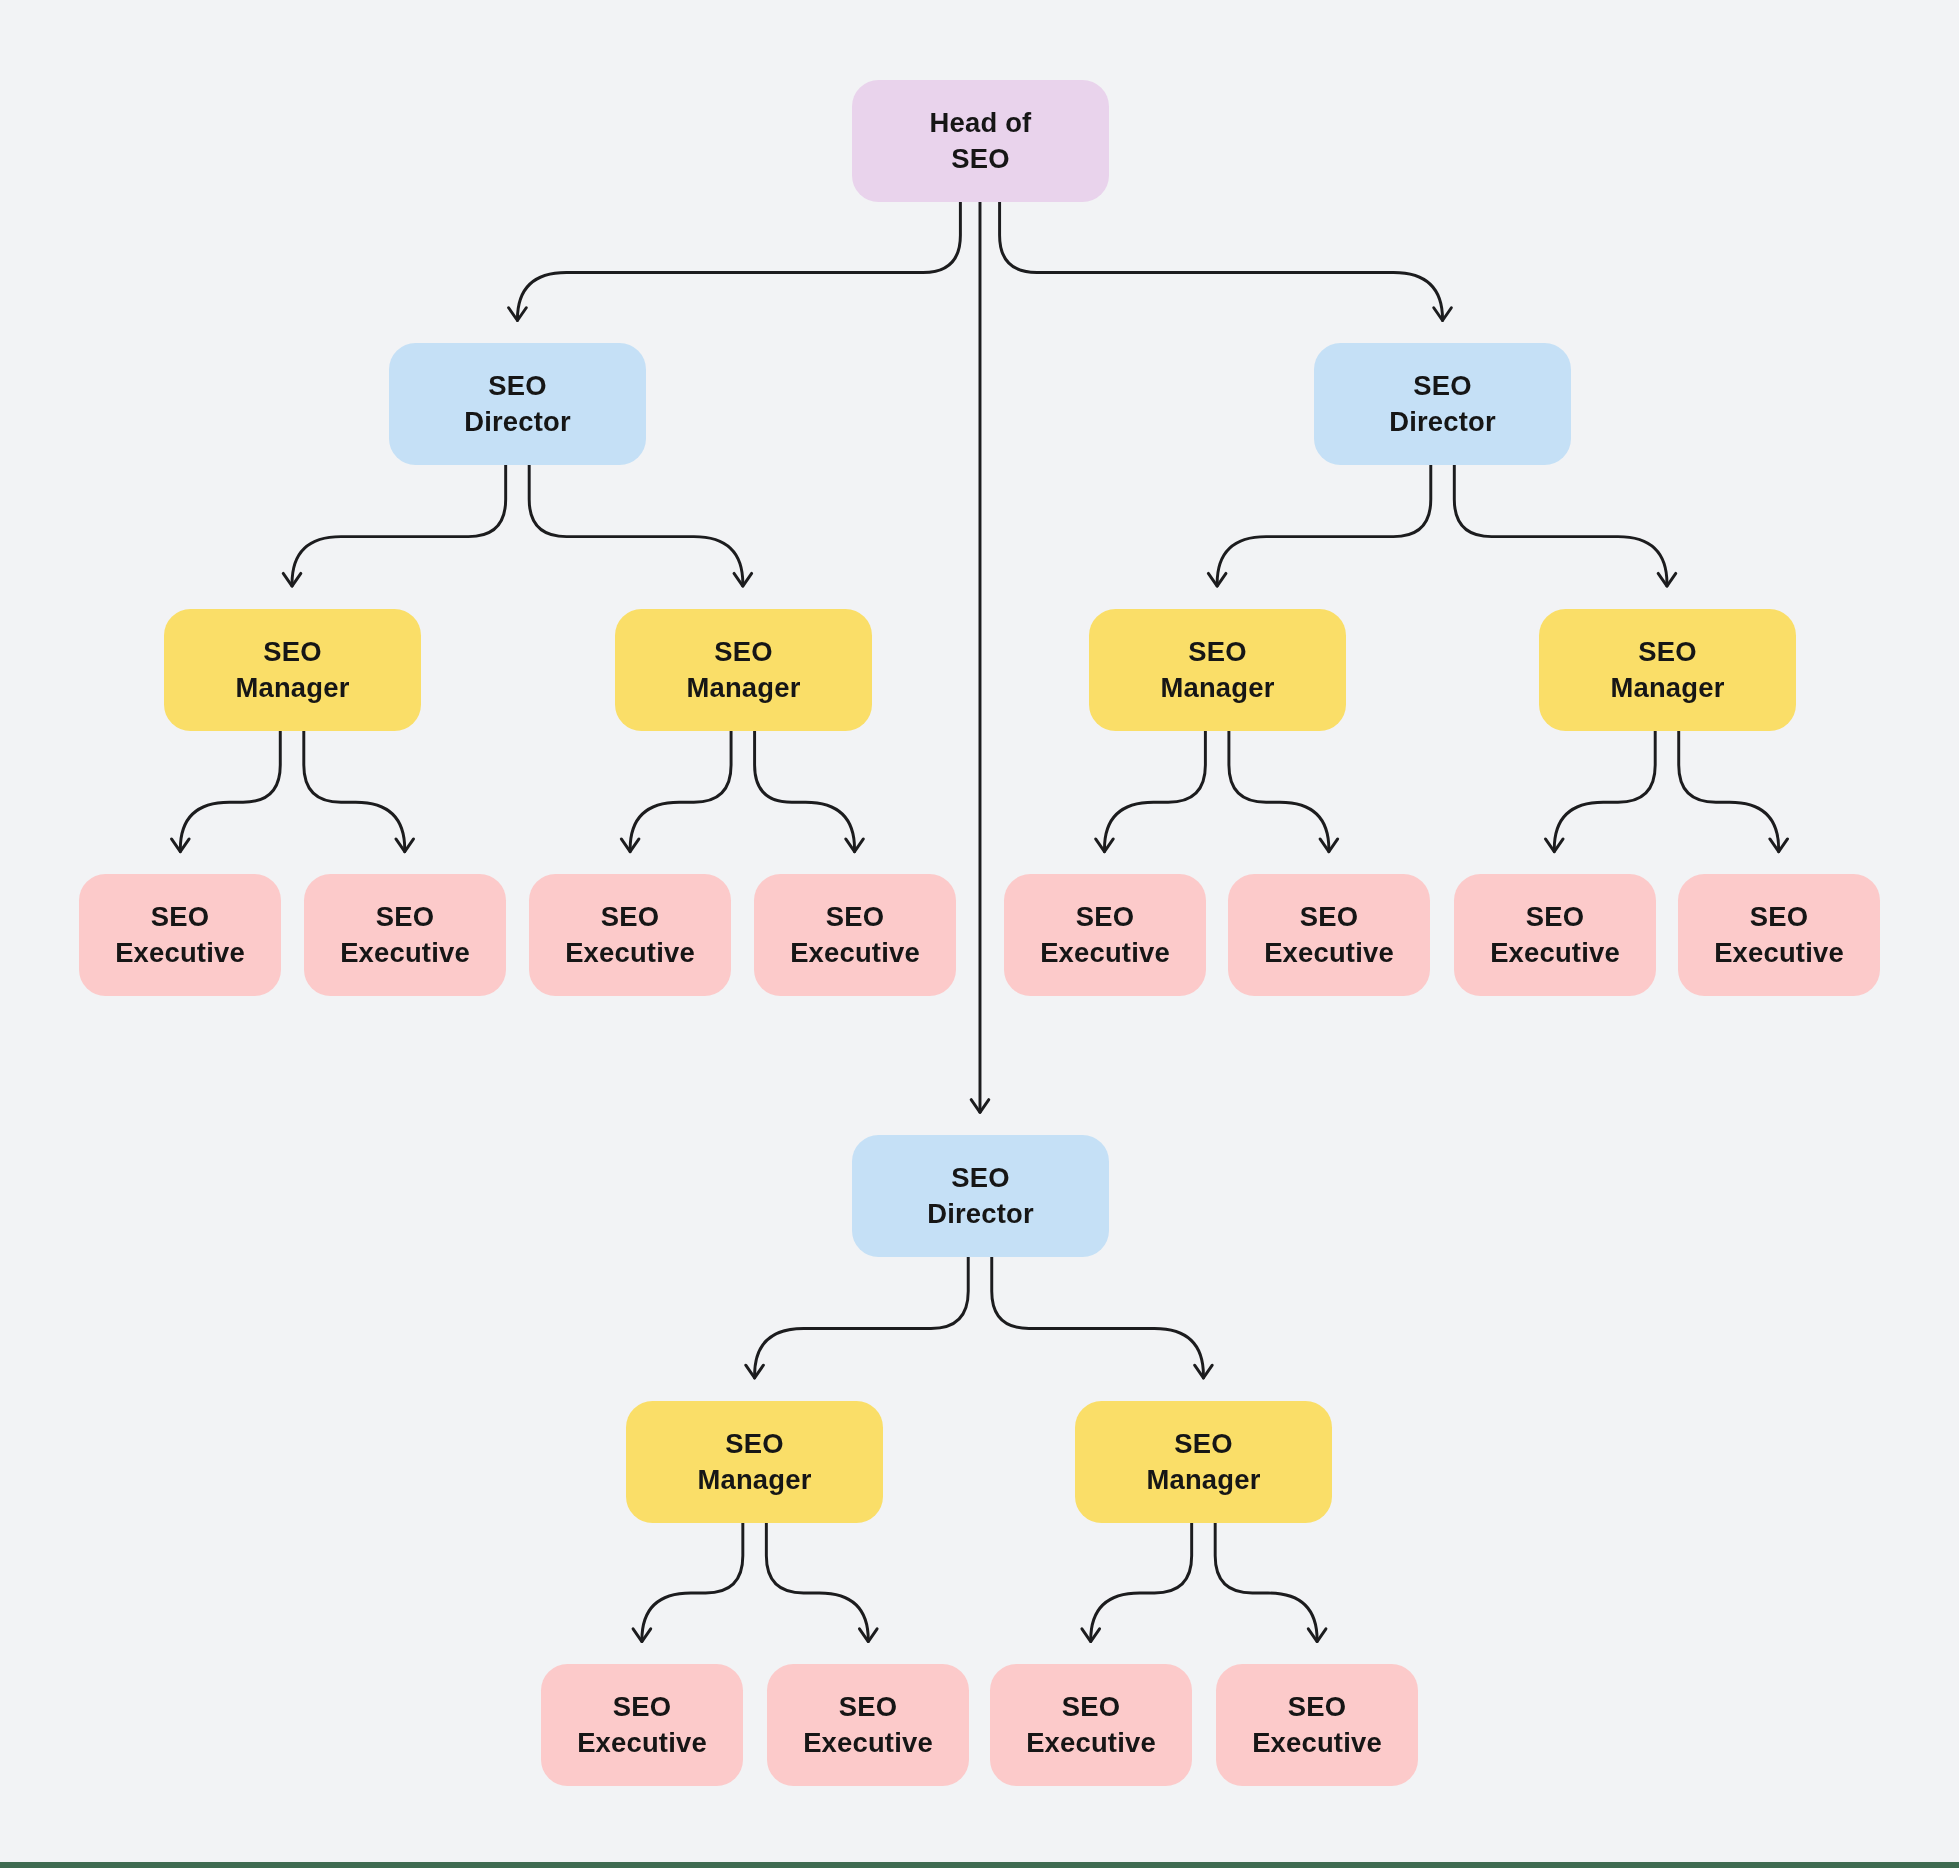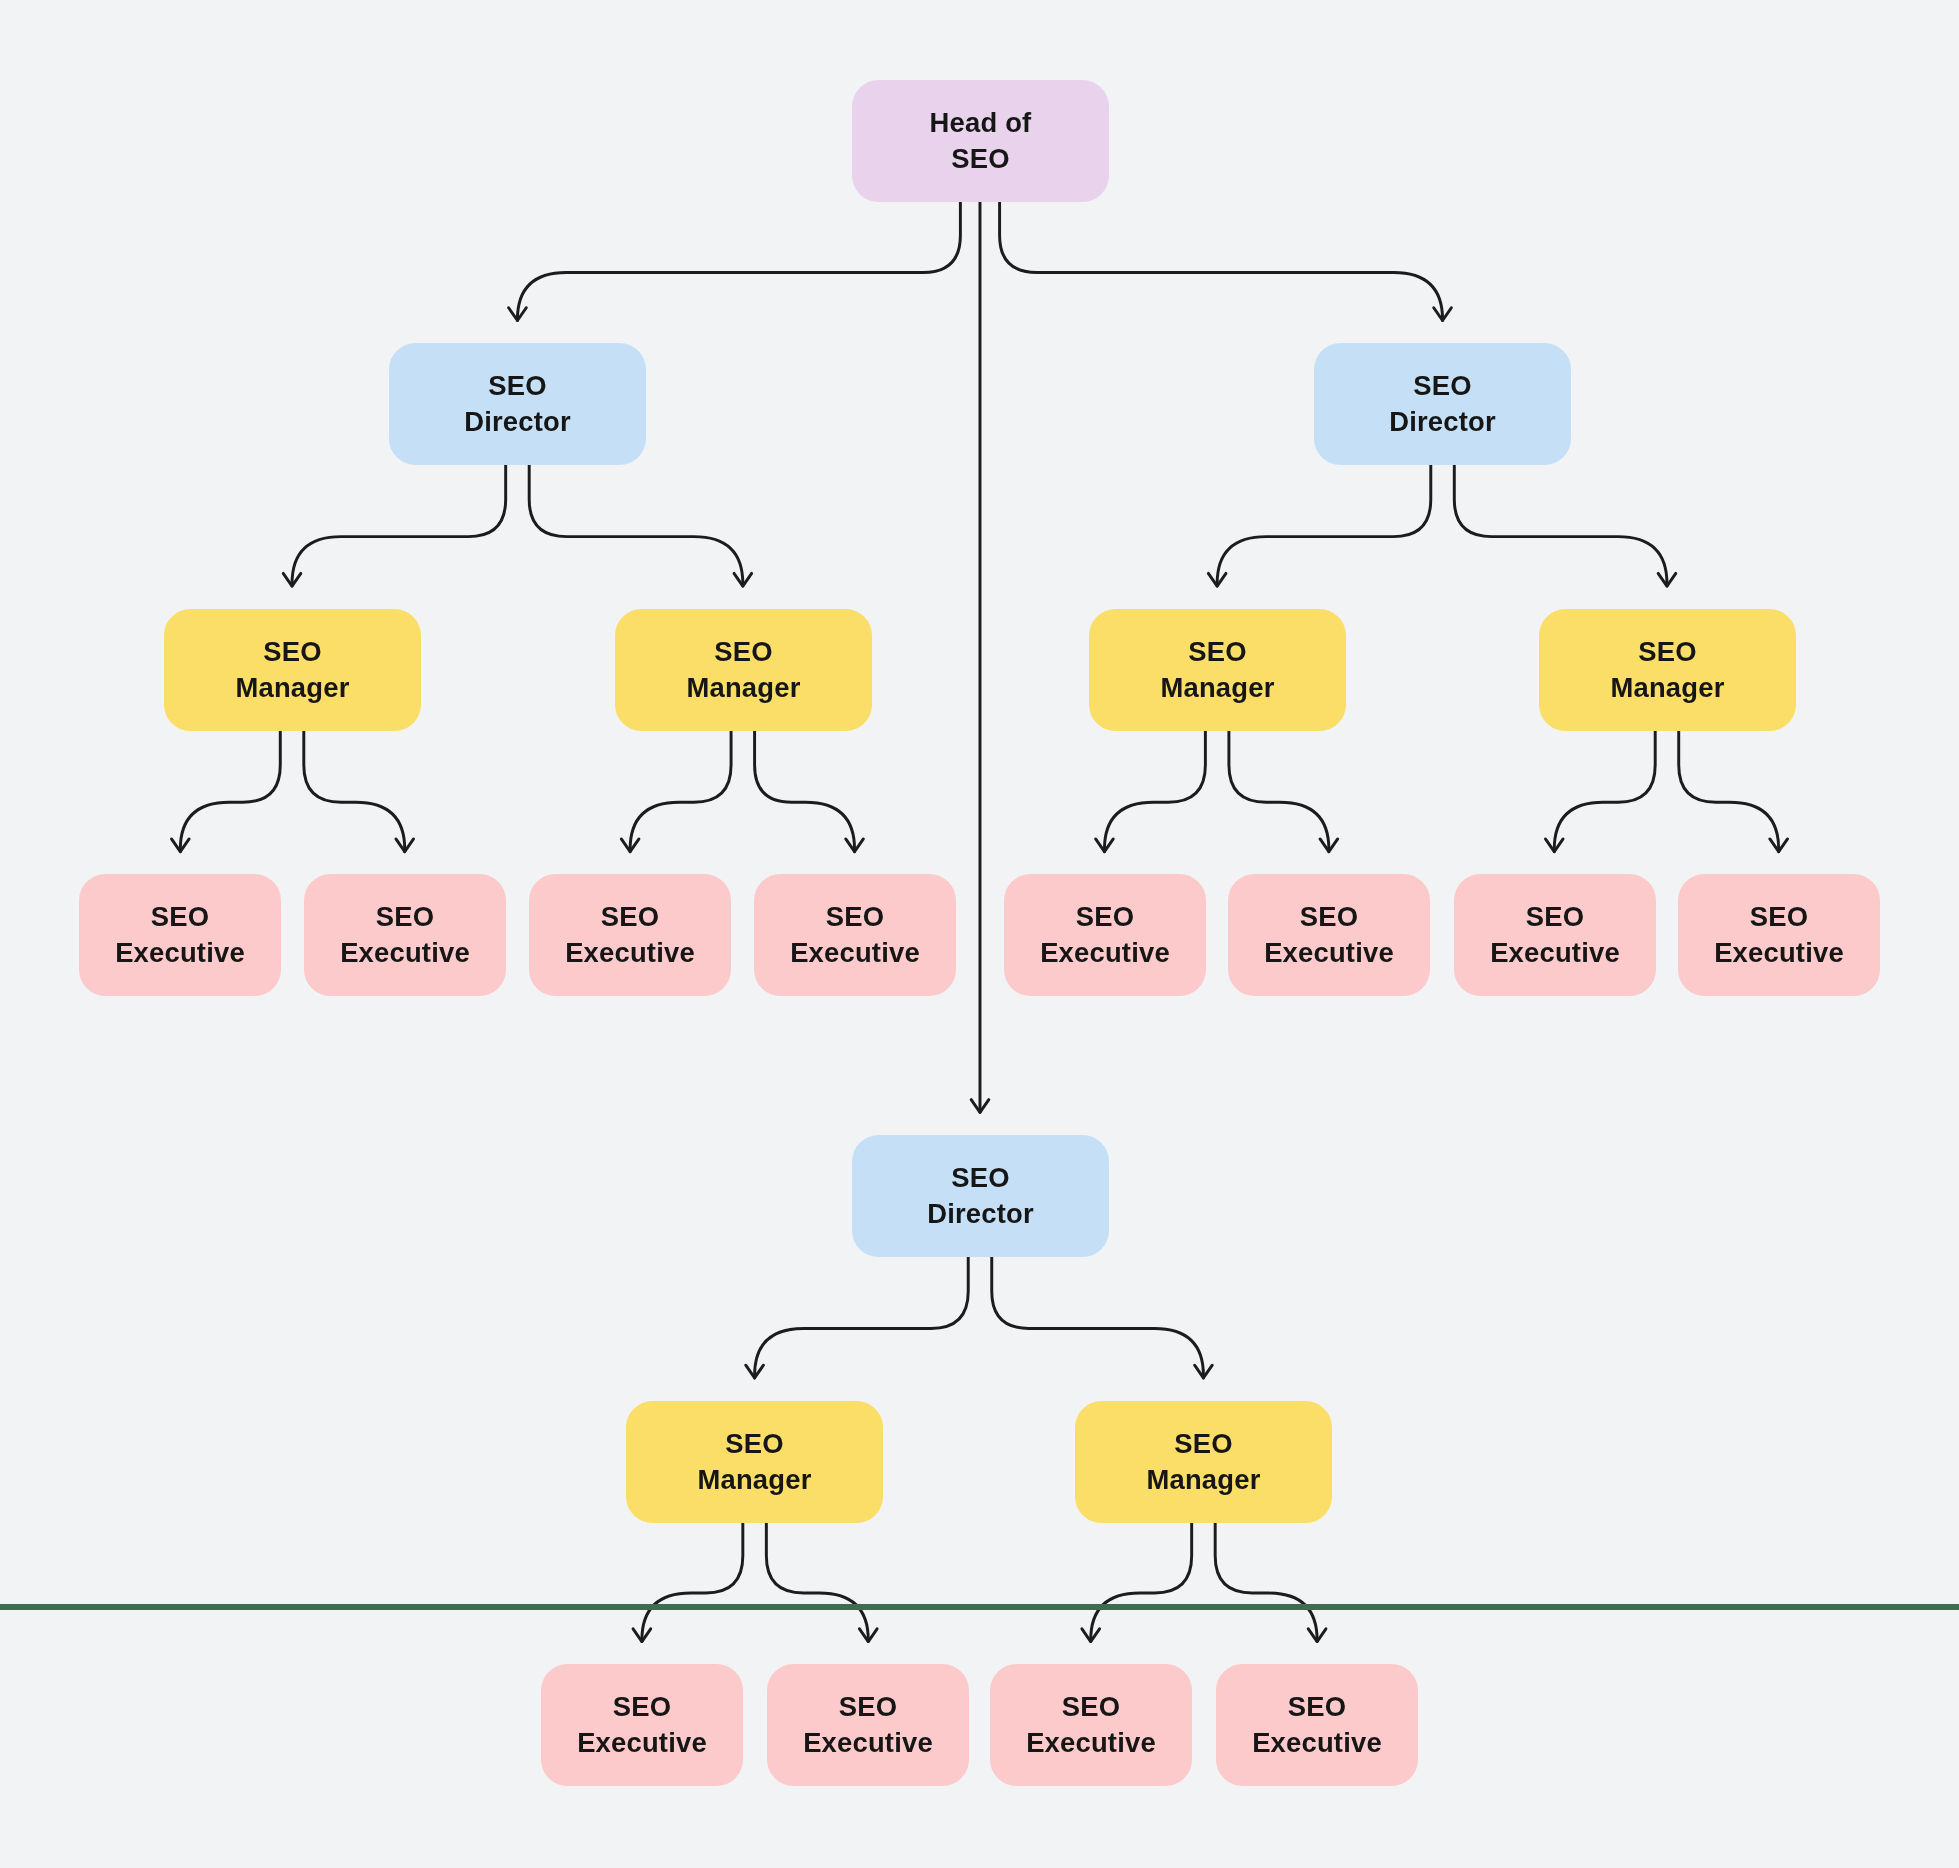--- a/index.html
+++ b/index.html
@@ -6,21 +6,21 @@
   html, body { margin: 0; padding: 0; }
   body {
     width: 1959px;
     height: 1868px;
     overflow: hidden;
     font-family: "Liberation Sans", sans-serif;
   }
   .canvas {
     position: relative;
     width: 1959px;
-    height: 1610px;
+    height: 1868px;
   }
   .edges {
     position: absolute;
     left: 0;
     top: 0;
     pointer-events: none;
   }
   .node {
     position: absolute;
     display: flex;

